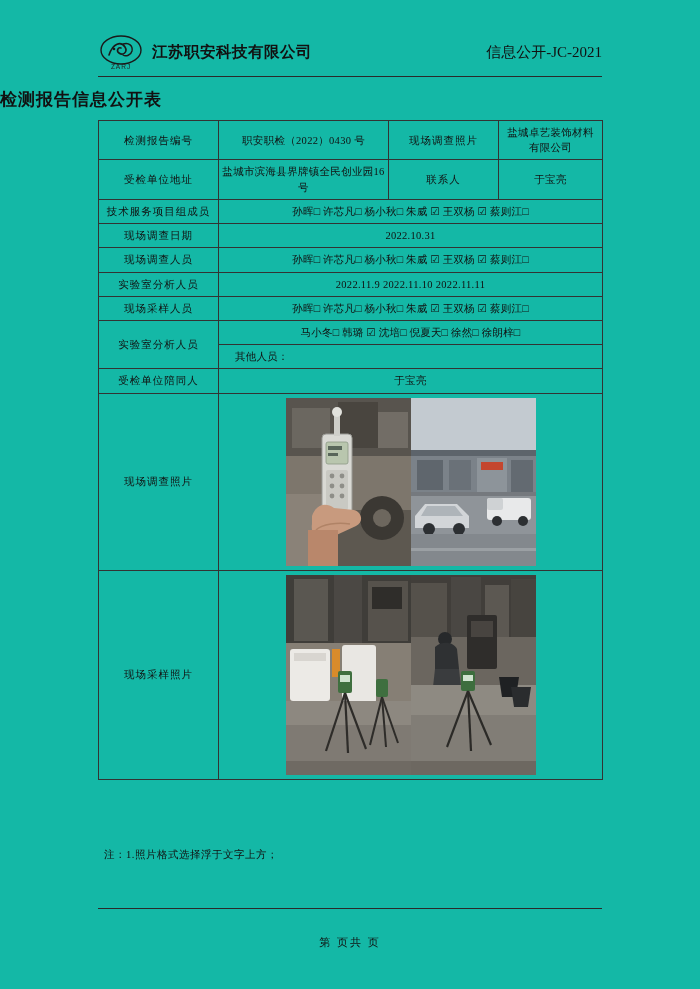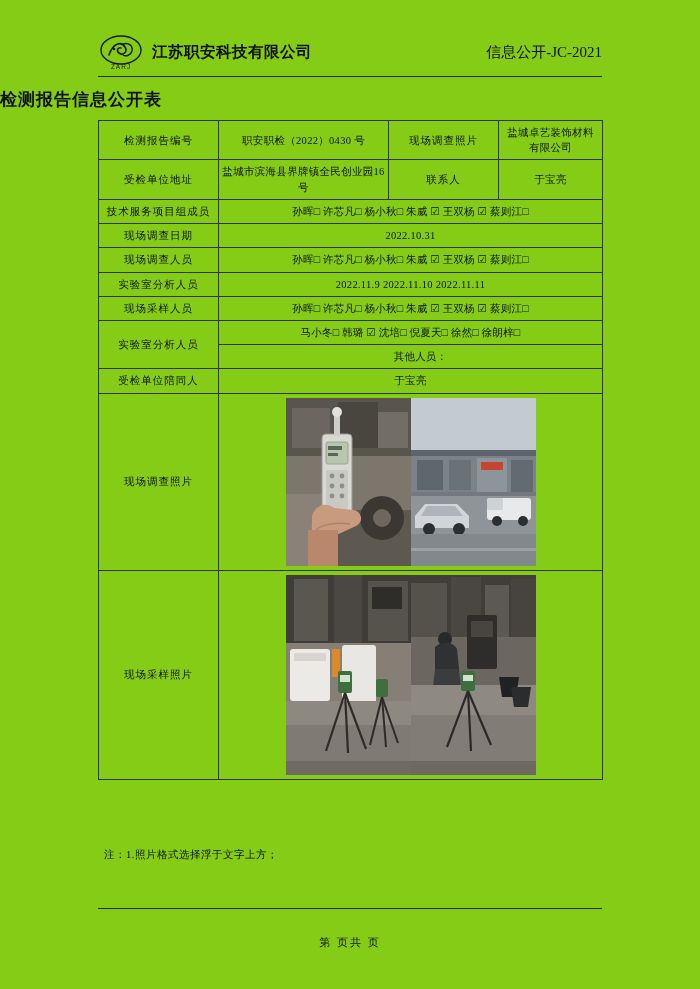--- a/index.html
+++ b/index.html
@@ -3,21 +3,21 @@
 <meta charset="utf-8">
 <style>
   html, body {
     margin: 0;
     padding: 0;
     background: #f0f0f0;
   }
   .page {
     width: 700px;
     height: 989px;
-    background: #84cc16;
+    background: #14b8a6;
     position: relative;
     margin: 0 auto;
     font-family: "Liberation Serif", "DejaVu Serif", serif;
     color: #1a1a1a;
     box-sizing: border-box;
   }
   
   .header {
     position: absolute;
     left: 98px;
@@ -192,21 +192,21 @@
       </tr>
       <tr>
         <td class="lbl">现场采样人员</td>
         <td class="members" colspan="3">孙晖□ 许芯凡□ 杨小秋□ 朱威 ☑ 王双杨 ☑ 蔡则江□</td>
       </tr>
       <tr>
         <td class="lbl" rowspan="2">实验室分析人员</td>
         <td class="members" colspan="3">马小冬□ 韩璐 ☑ 沈培□ 倪夏天□ 徐然□ 徐朗梓□</td>
       </tr>
       <tr>
-        <td class="members" colspan="3" style="text-align:center; padding-left:23px;">其他人员：</td>
+        <td class="members" colspan="3" style="text-align:left; padding-left:16px;">其他人员：</td>
       </tr>
       <tr>
         <td class="lbl">受检单位陪同人</td>
         <td class="val" colspan="3">于宝亮</td>
       </tr>
 
       <tr>
         <td class="photo-label-cell">现场调查照片</td>
         <td class="photo-cell" colspan="3">
           <div class="photo-wrap">

